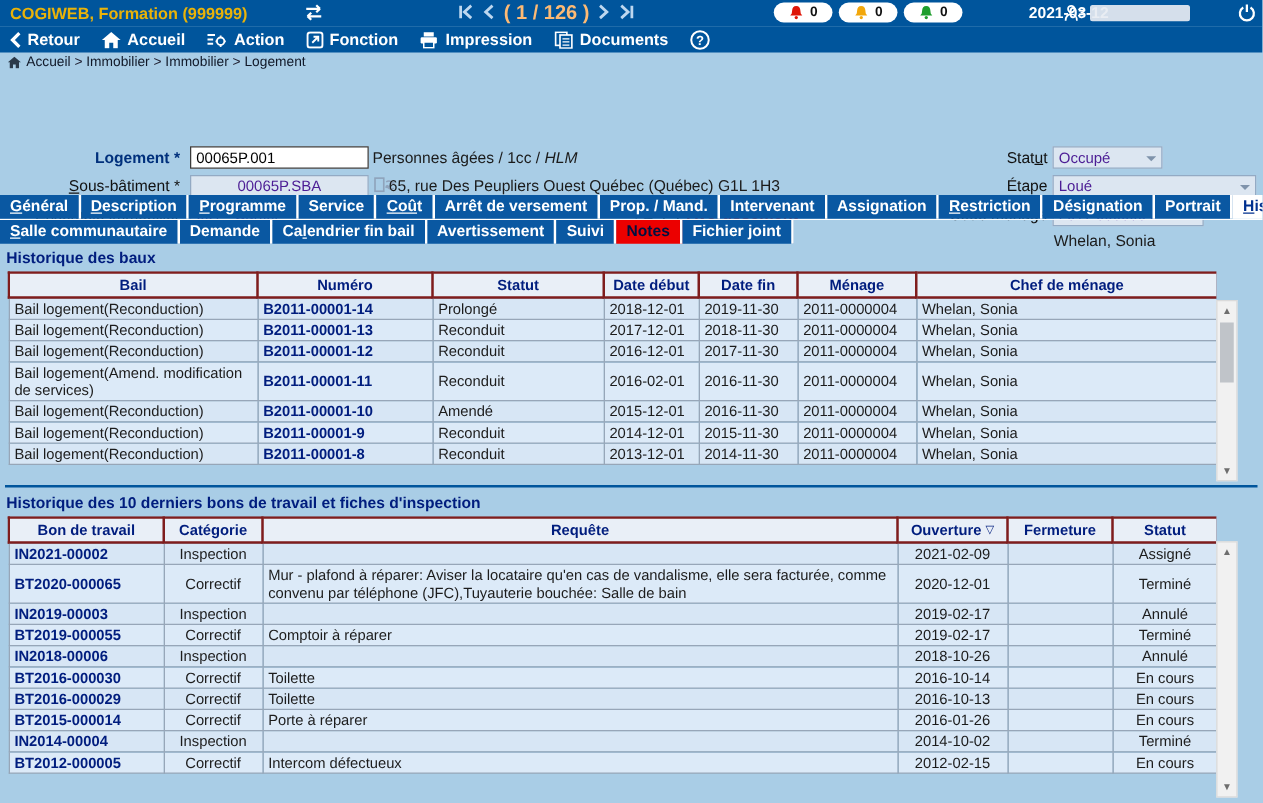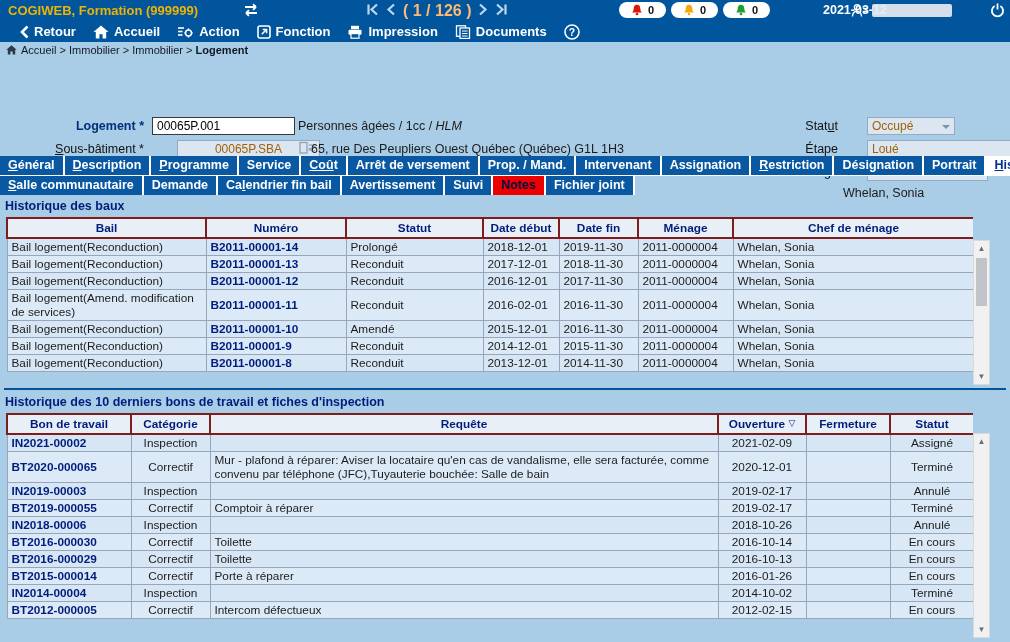--- a/index.html
+++ b/index.html
@@ -17,36 +17,36 @@
   .recnav .cnt { color:#fdba74; font-weight:bold; font-size:16px; }
   .alerts { position:absolute; left:619px; top:2px; display:flex; gap:5px; }
   .pill { width:47px; height:16px; background:#fff; border-radius:8px; display:flex; align-items:center; justify-content:center; gap:5px; }
   .pill .cnt0 { color:#111; font-weight:bold; font-size:11px; }
   .topdate { position:absolute; left:784px; top:3px; color:#fff; font-weight:bold; font-size:12.5px;margin-left:39px; }
   .personbtn { position:absolute; left:851px; top:3px; }
   .userblank { position:absolute; left:872px; top:4px; width:80px; height:13px; background:#E7ECF2; border-radius:2px; opacity:.92; }
   .powerbtn { position:absolute; right:5px; top:3px; }
 
   .menubar { position:absolute; left:0; top:21px; width:1010px; height:21px; background:#00559C;
-             display:flex; align-items:center; gap:17px; padding-left:20px; }
+             display:flex; align-items:center; gap:17px; padding-left:8px; }
   .mitem { display:flex; align-items:center; gap:5px; color:#fff; font-weight:bold; font-size:13px; cursor:pointer; white-space:nowrap; }
 
   .breadcrumb { position:absolute; left:0; top:42px; width:1010px; height:15px;
                 display:flex; align-items:center; gap:4px; padding-left:6px; font-size:11px; color:#101828; }
   .bc-sep { color:#223; }
-  .bc-cur { font-weight:bold;text-align:center; }
+  .bc-cur { font-weight:normal;text-align:center; }
 
   
   .formarea { position:absolute; left:0; top:57px; width:822px; height:99px; }
   .flabel { position:absolute; left:0; width:148px; text-align:right; padding-right:4px; white-space:nowrap; font-size:12.5px; }
   .flabel.blue { color:#00307C; font-weight:bold; }
   .rlabel { position:absolute; width:120px; left:718px; text-align:right; white-space:nowrap; font-size:12.5px; }
   .inp { position:absolute; height:18px; font-size:12px; padding:1px 4px; line-height:15px; white-space:nowrap; overflow:hidden; }
   .inp.edit { background:#fff; border:1px solid #3a3a3a; color:#000; }
-  .inp.dis  { background:#DCE6F1; border:1px solid #93AAC4; color:#a16207;margin-left:25px; }
+  .inp.dis  { background:#DCE6F1; border:1px solid #93AAC4; color:#4c1d95; }
   .dd { padding-right:14px; }
   .dd:after { content:""; position:absolute; right:4px; top:7px; border:4px solid transparent; border-top-color:#7F93AB; }
   .info { position:absolute; font-size:12.5px; color:#1b1b1b; white-space:nowrap; }
   .warnlink { position:absolute; left:508px; top:105px; display:flex; align-items:center; gap:5px; cursor:pointer; }
   .warnlink .wcount { font-size:12.5px; color:#111; }
   .warnlink .wtext { color:#E00000; font-weight:bold; font-size:13px; }
 
   
   .tabs { position:absolute; left:0; top:156px; }
   .tabrow { display:flex; width:fit-content; }

